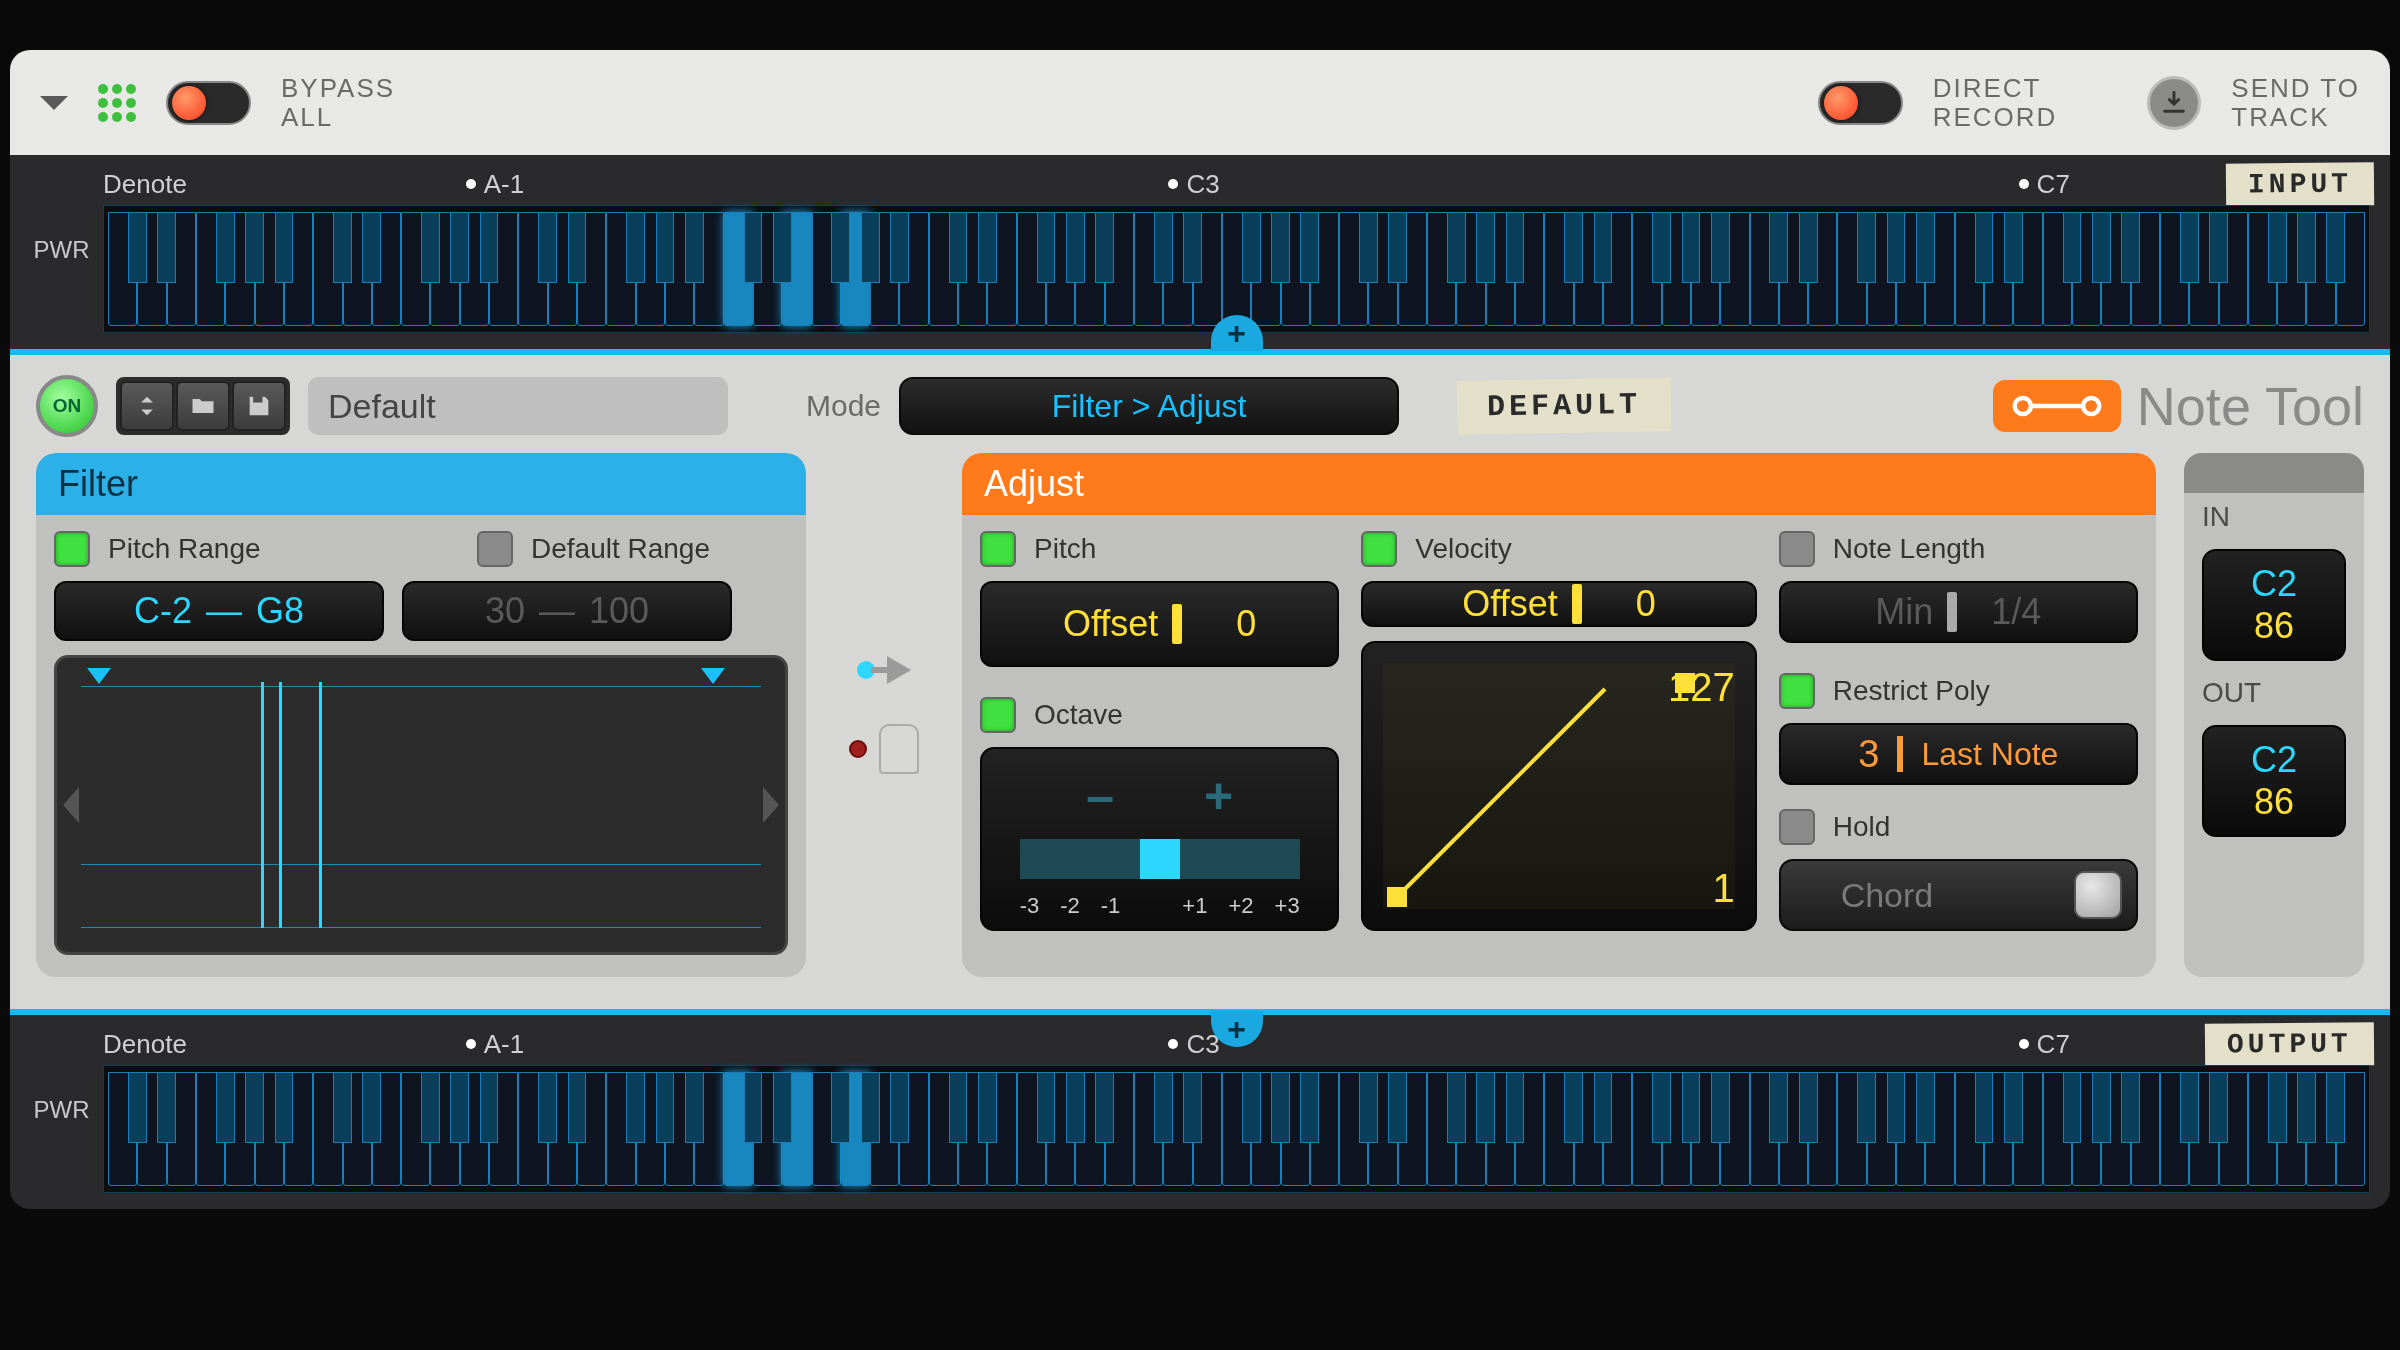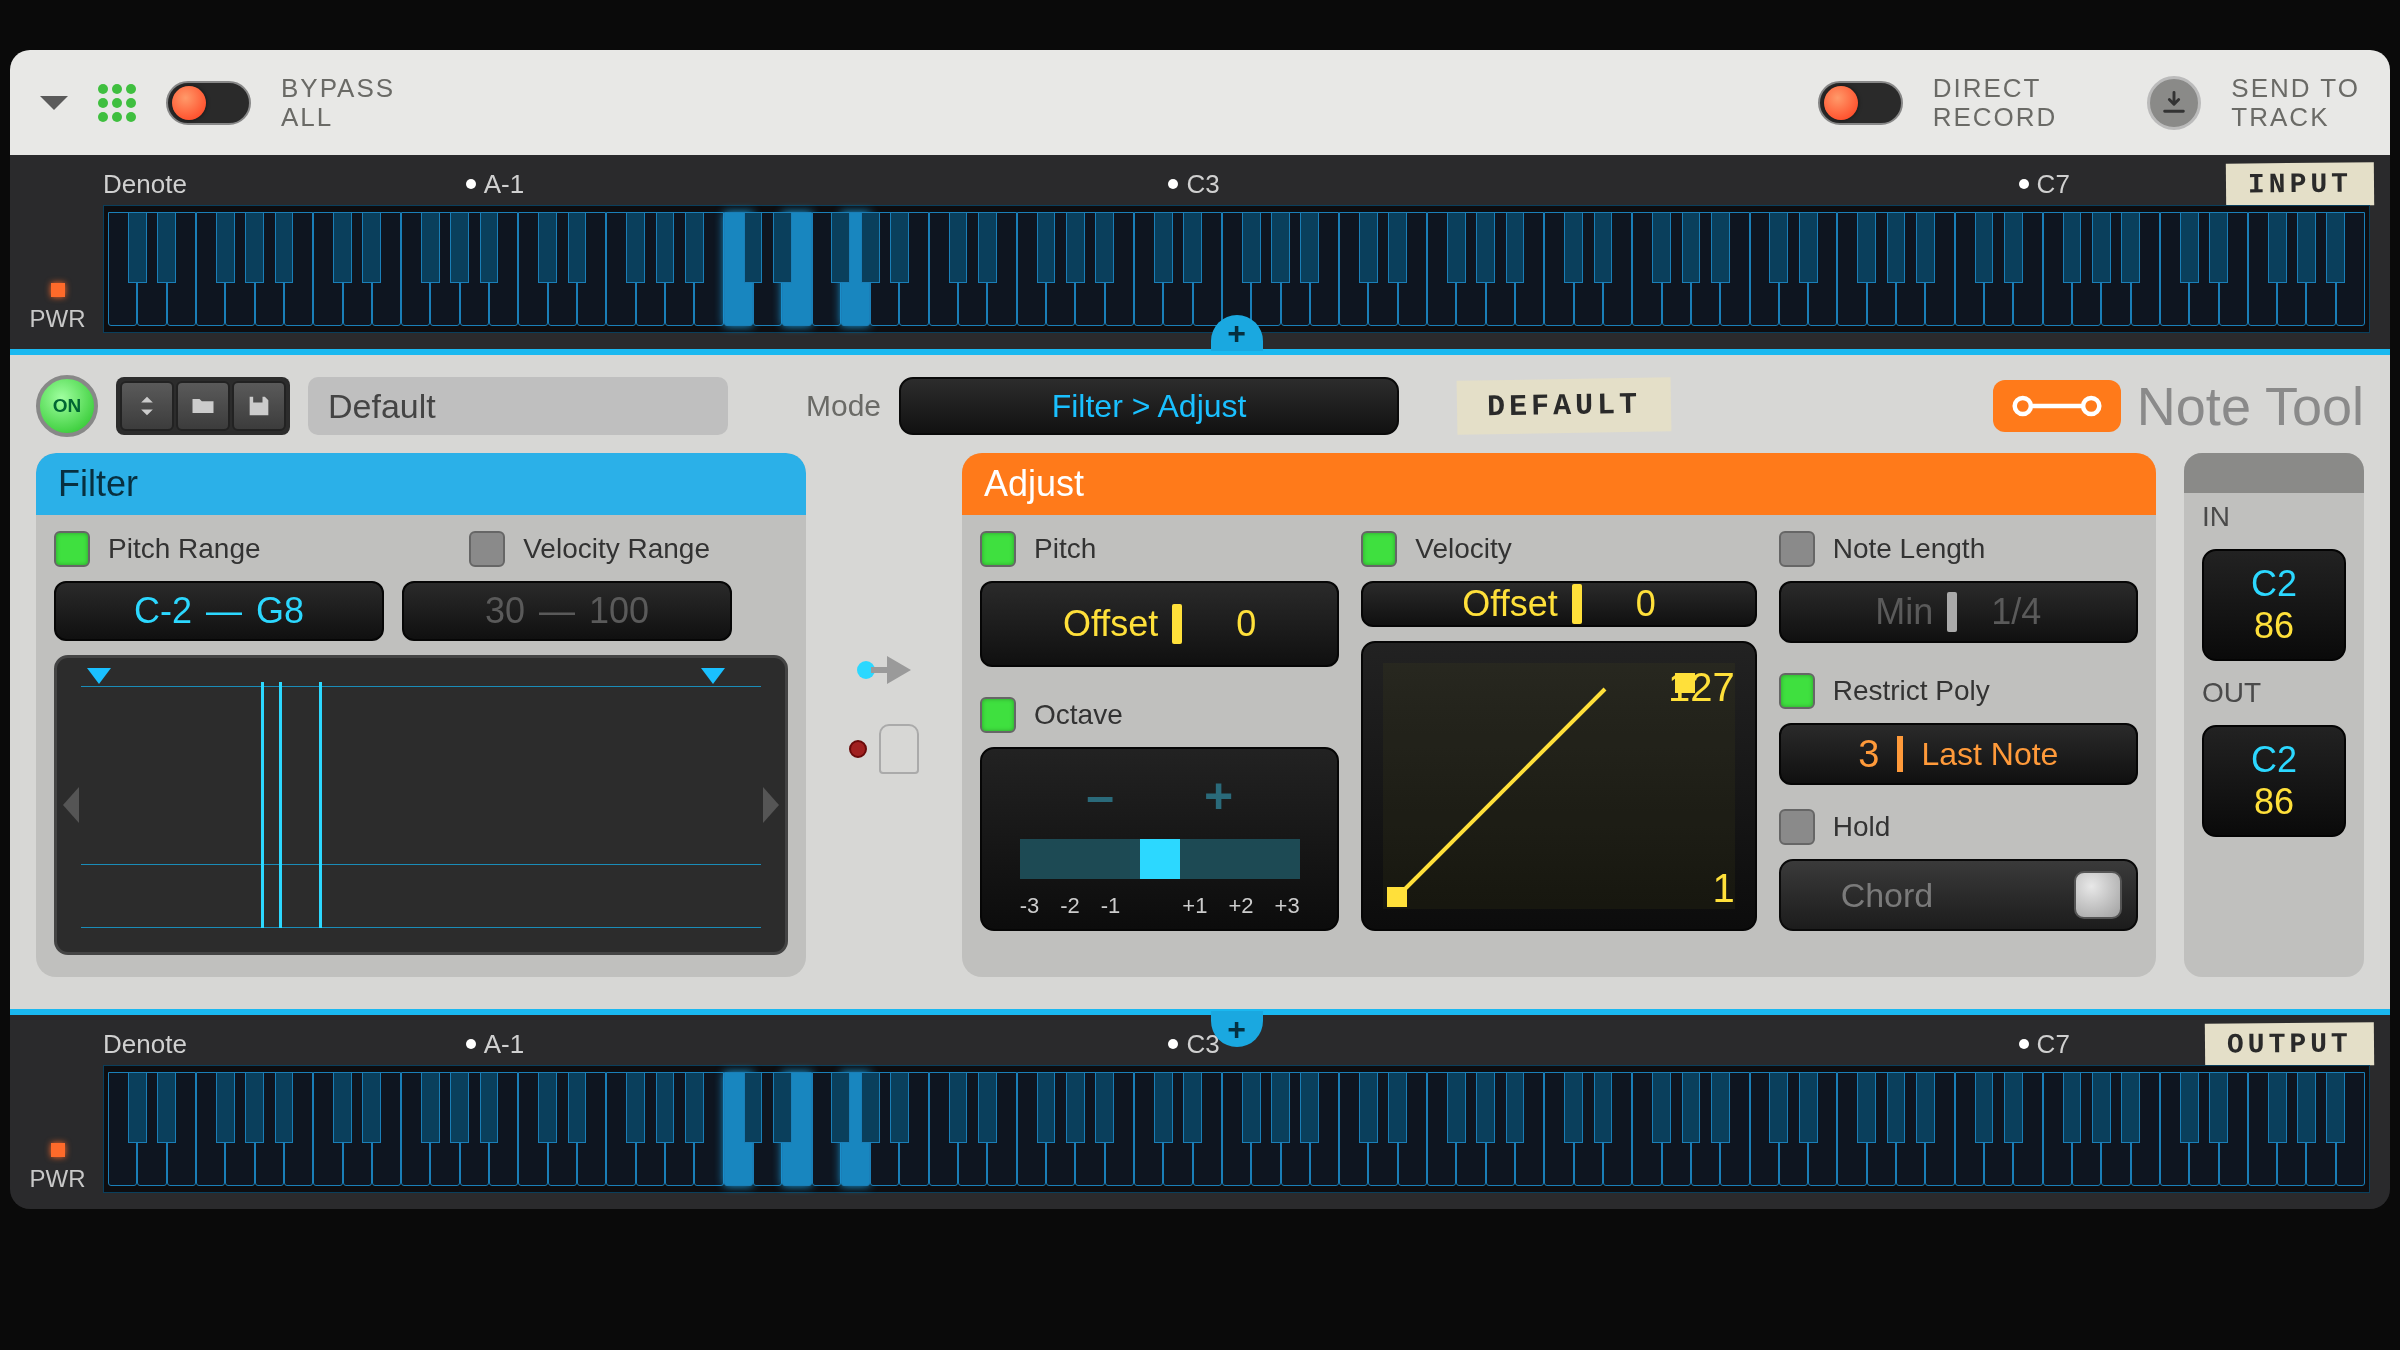--- a/index.html
+++ b/index.html
@@ -83,22 +83,22 @@
   .kb-strip {
     background: #2a2a2c;
     padding: 12px 20px 16px 20px;
     display: flex;
     align-items: stretch;
     gap: 18px;
   }
   .kb-left {
     width: 55px;
     display: flex;
-    flex-direction: column;
-    justify-content: flex-end;
+    flex-direction: row;
+    justify-content: center;
     align-items: center;
     gap: 8px;
   }
   .pwr-led {
     width: 14px; height: 14px;
     background: #ff6a2a;
     box-shadow: 0 0 6px #ff6a2a;
   }
   .pwr-label { color: #c8c8c8; font-size: 24px; }
   .kb-main { flex: 1; display: flex; flex-direction: column; gap: 4px; position: relative; }
@@ -810,21 +810,21 @@
     <div class="main-body">
 
       <div class="panel filter-panel">
         <div class="panel-title">Filter</div>
         <div class="panel-body">
           <div class="row">
             <div class="chk on"></div>
             <div class="chk-label">Pitch Range</div>
             <div style="flex:1"></div>
             <div class="chk dim"></div>
-            <div class="chk-label">Velocity Range</div>
+            <div class="chk-label">Default Range</div>
             <div style="width:60px"></div>
           </div>
           <div class="row">
             <div class="pill" style="flex:0 0 330px">
               <span class="cyan">C-2</span>
               <span class="dash">—</span>
               <span class="cyan">G8</span>
             </div>
             <div class="pill dim" style="flex:0 0 330px">
               <span>30</span>

